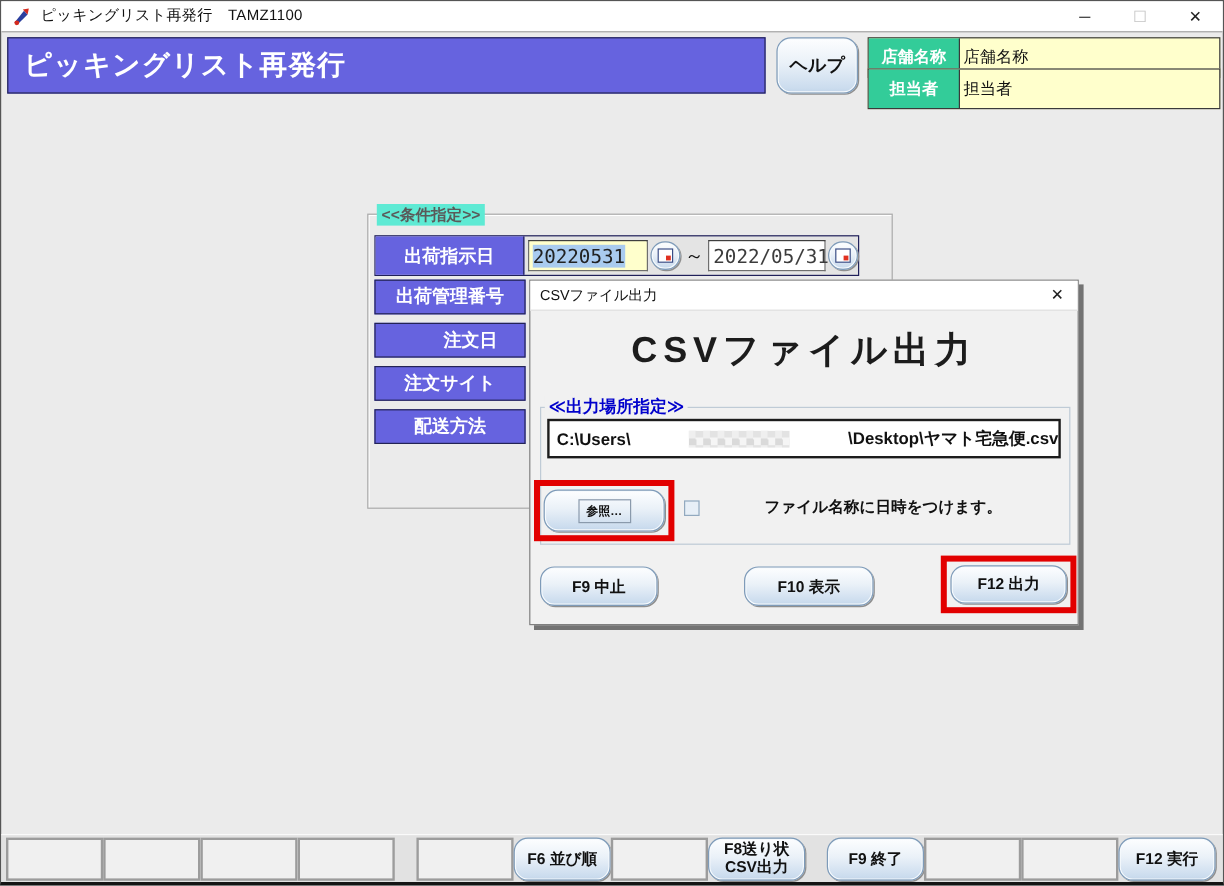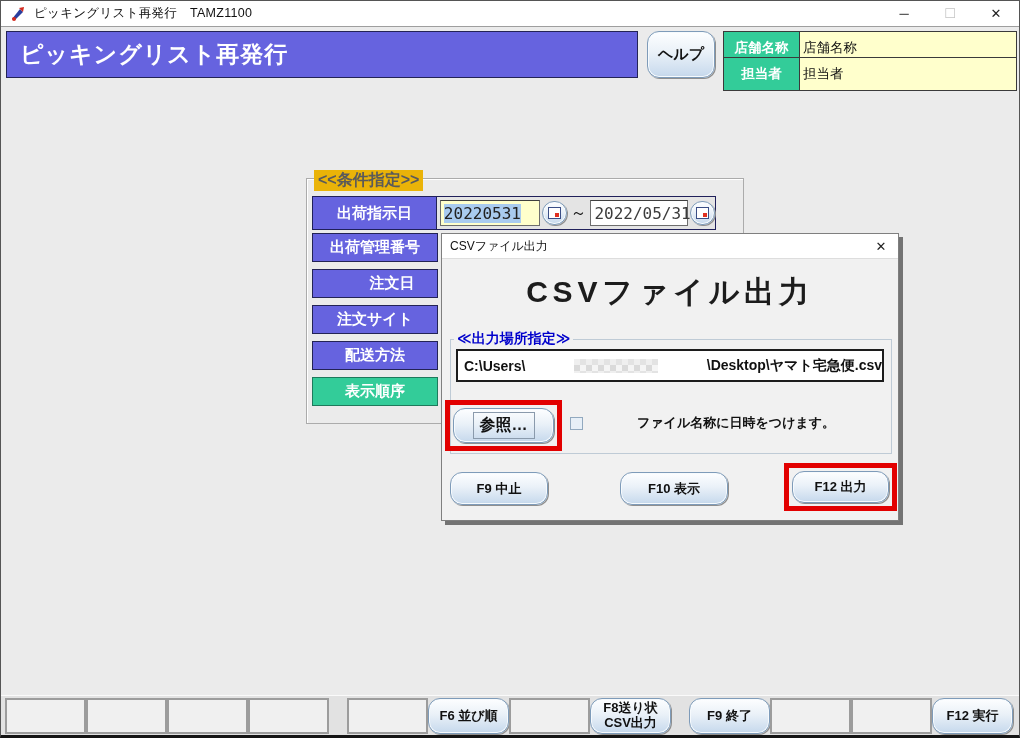--- a/index.html
+++ b/index.html
@@ -55,22 +55,22 @@
     border-right:1px solid #3A3A3A;
   }
   .info-value { flex:1; font-size:13.5px; color:#111; display:flex; align-items:center; padding-left:3px; }
 
   
   .cond-group {
     position:absolute; left:305px; top:177px; width:438px; height:246px;
     border:1px solid #ABABAB; box-shadow: inset 1px 1px 0 #fff;
   }
   .cond-group-label {
-    position:absolute; top:-9px; left:7px; background:#eab308; padding:0 4px;
-    font-size:16px; font-weight:bold; color:#5A5A5A;
+    position:absolute; top:-9px; left:7px; background:#5eead4; padding:0 4px;
+    font-size:13px; font-weight:bold; color:#5A5A5A;
   }
   .ship-row {
     position:absolute; left:5px; top:17px; width:404px; height:34px;
     border:1px solid #20205A; display:flex; align-items:center; background:#E4E4E4;
   }
   .cond-btn {
     background:#6663DF; border:1px solid #232355; color:#fff;
     font-weight:bold; font-size:15px;
     display:flex; align-items:center; justify-content:center;
   }
@@ -125,21 +125,21 @@
     font-size:14px; font-weight:bold; color:#111; white-space:pre;gap:48px;
   }
   .redacted {
     display:inline-block; width:118px; height:14px; margin:0 1px;
     background:
       conic-gradient(#E3E3E3 25%, #F5F5F5 0 50%, #DADADA 0 75%, #EFEFEF 0) 0 0 / 12px 12px;
   }
   .red-box { position:absolute; border:5px solid #E20000; padding:3px; background:transparent; }
   .browse-box { left:-6px; top:60px; }
   .browse-btn {
-    width:101px; height:35px; font-size:16px;
+    width:101px; height:35px; font-size:10px;
     display:flex; align-items:center; justify-content:center; position:relative;
   }
   .browse-btn .focus-inner { border:1px solid #8A9AAC; padding:2px 6px; }
   .chk-row { position:absolute; left:119px; top:74px; display:flex; align-items:center;gap:48px; }
   .checkbox { width:13px; height:13px; background:#E7EFF7; border:1px solid #92A9BF; }
   .chk-label { margin-left:6px; font-size:13px; font-weight:bold; color:#111; }
   .dlg-btn { position:absolute; height:33px; font-size:13px;
              display:flex; align-items:center; justify-content:center; }
   .dlg-cancel { left:8px;  top:238px; width:98px; }
   .dlg-view   { left:178px; top:238px; width:108px; }
@@ -209,21 +209,20 @@
       </div>
       <div class="cal-btn btn3d">
         <span class="cal-glyph"></span>
       </div>
     </div>
 
     <div class="cond-btn stack-btn" style="top:54px;">出荷管理番号</div>
     <div class="cond-btn stack-btn" style="top:90px;padding-left:34px;">注文日</div>
     <div class="cond-btn stack-btn" style="top:126px;">注文サイト</div>
     <div class="cond-btn stack-btn" style="top:162px;">配送方法</div>
-    <div class="cond-btn stack-btn green" style="top:198px;">表示順序</div>
   </div>
 
   <div class="dialog">
     <div class="dlg-titlebar">
       <span class="dlg-title">CSVファイル出力</span>
       <div class="dlg-close">✕</div>
     </div>
 
     <div class="dlg-heading">CSVファイル出力</div>
 

